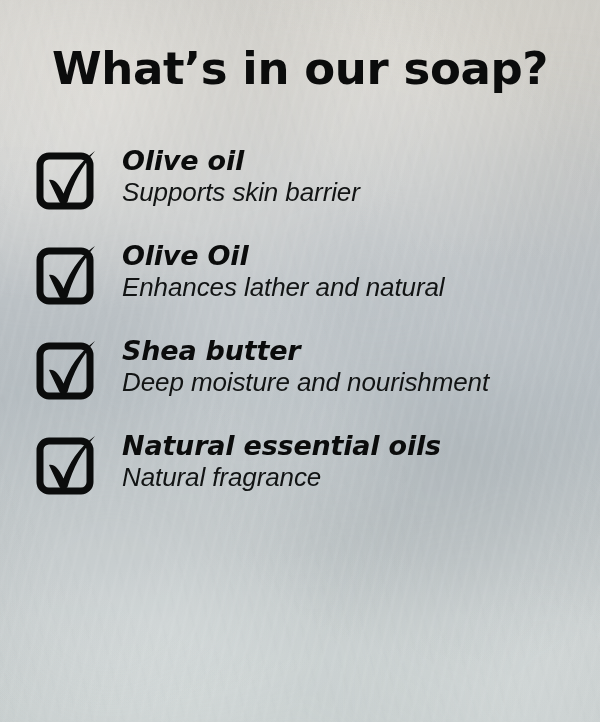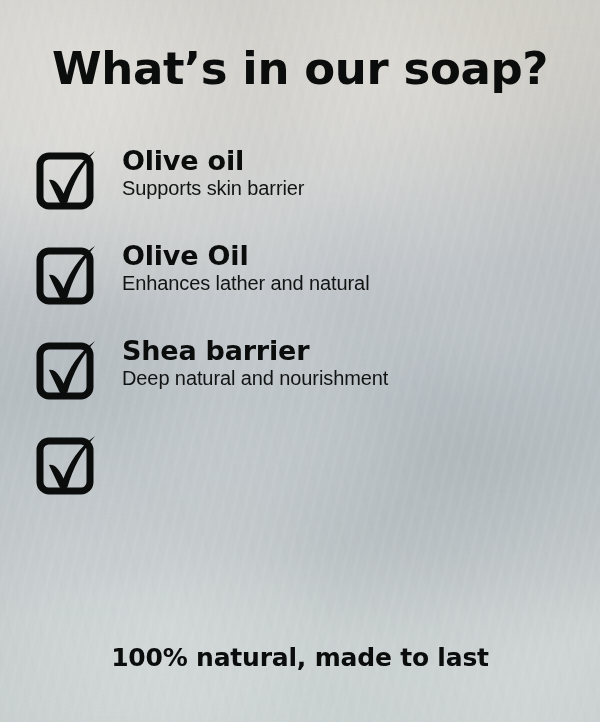--- a/index.html
+++ b/index.html
@@ -108,20 +108,21 @@
     color: #0b0c0c;
     line-height: 1;
     white-space: nowrap;
   }
 
   .list {
     position: absolute;
     top: 146px;
     left: 0;
     width: 600px;
+    font-style: italic;
   }
 
   .item {
     position: relative;
     height: 95px;
     padding-left: 38px;
     box-sizing: border-box;
   }
 
   .check {
@@ -152,21 +153,21 @@
     letter-spacing: -0.2px;
     color: #0b0c0c;
     line-height: 1.12;
     white-space: nowrap;
   }
 
   .item-sub {
     margin-top: 1px;
     font-family: "Liberation Sans", sans-serif;
     font-weight: normal;
-    font-size: 20px;
+    font-size: 26px;
     letter-spacing: -0.1px;
     color: #121414;
     line-height: 1.16;
     white-space: nowrap;
   }
 
   .footer {
     position: absolute;
     top: 645px;
     left: 0;
@@ -222,30 +223,33 @@
           </div>
         </div>
         <div class="item">
           <div class="check">
             <svg viewBox="0 0 62 60" xmlns="http://www.w3.org/2000/svg" aria-hidden="true">
               <rect x="4" y="6" width="50" height="50" rx="9" ry="9" fill="none" stroke="#0b0c0c" stroke-width="7"></rect>
               <path d="M13 30 C18 29 22.5 33 27.5 43.5 C33 29 42 13 59 1 C46 16 37 33 31.5 52 C28.5 55.5 25 55 23 51 Z" fill="#0b0c0c"></path>
             </svg>
           </div>
           <div class="item-text">
-            <div class="item-title">Shea barrier</div>
-            <div class="item-sub">Deep natural and nourishment</div>
-          </div>
-        </div>
-        <div class="item">
-          <div class="check">
-            <svg viewBox="0 0 62 60" xmlns="http://www.w3.org/2000/svg" aria-hidden="true">
-              <rect x="4" y="6" width="50" height="50" rx="9" ry="9" fill="none" stroke="#0b0c0c" stroke-width="7"></rect>
-              <path d="M13 30 C18 29 22.5 33 27.5 43.5 C33 29 42 13 59 1 C46 16 37 33 31.5 52 C28.5 55.5 25 55 23 51 Z" fill="#0b0c0c"></path>
-            </svg>
+            <div class="item-title">Shea butter</div>
+            <div class="item-sub">Deep moisture and nourishment</div>
+          </div>
+        </div>
+        <div class="item">
+          <div class="check">
+            <svg viewBox="0 0 62 60" xmlns="http://www.w3.org/2000/svg" aria-hidden="true">
+              <rect x="4" y="6" width="50" height="50" rx="9" ry="9" fill="none" stroke="#0b0c0c" stroke-width="7"></rect>
+              <path d="M13 30 C18 29 22.5 33 27.5 43.5 C33 29 42 13 59 1 C46 16 37 33 31.5 52 C28.5 55.5 25 55 23 51 Z" fill="#0b0c0c"></path>
+            </svg>
+          </div>
+          <div class="item-text">
+            <div class="item-title">Natural essential oils</div>
+            <div class="item-sub">Natural fragrance</div>
           </div>
         </div>
       </div>
 
-    <div class="footer">100% natural, made to last</div>
 
   </div>
 </div>
 
 </body></html>

